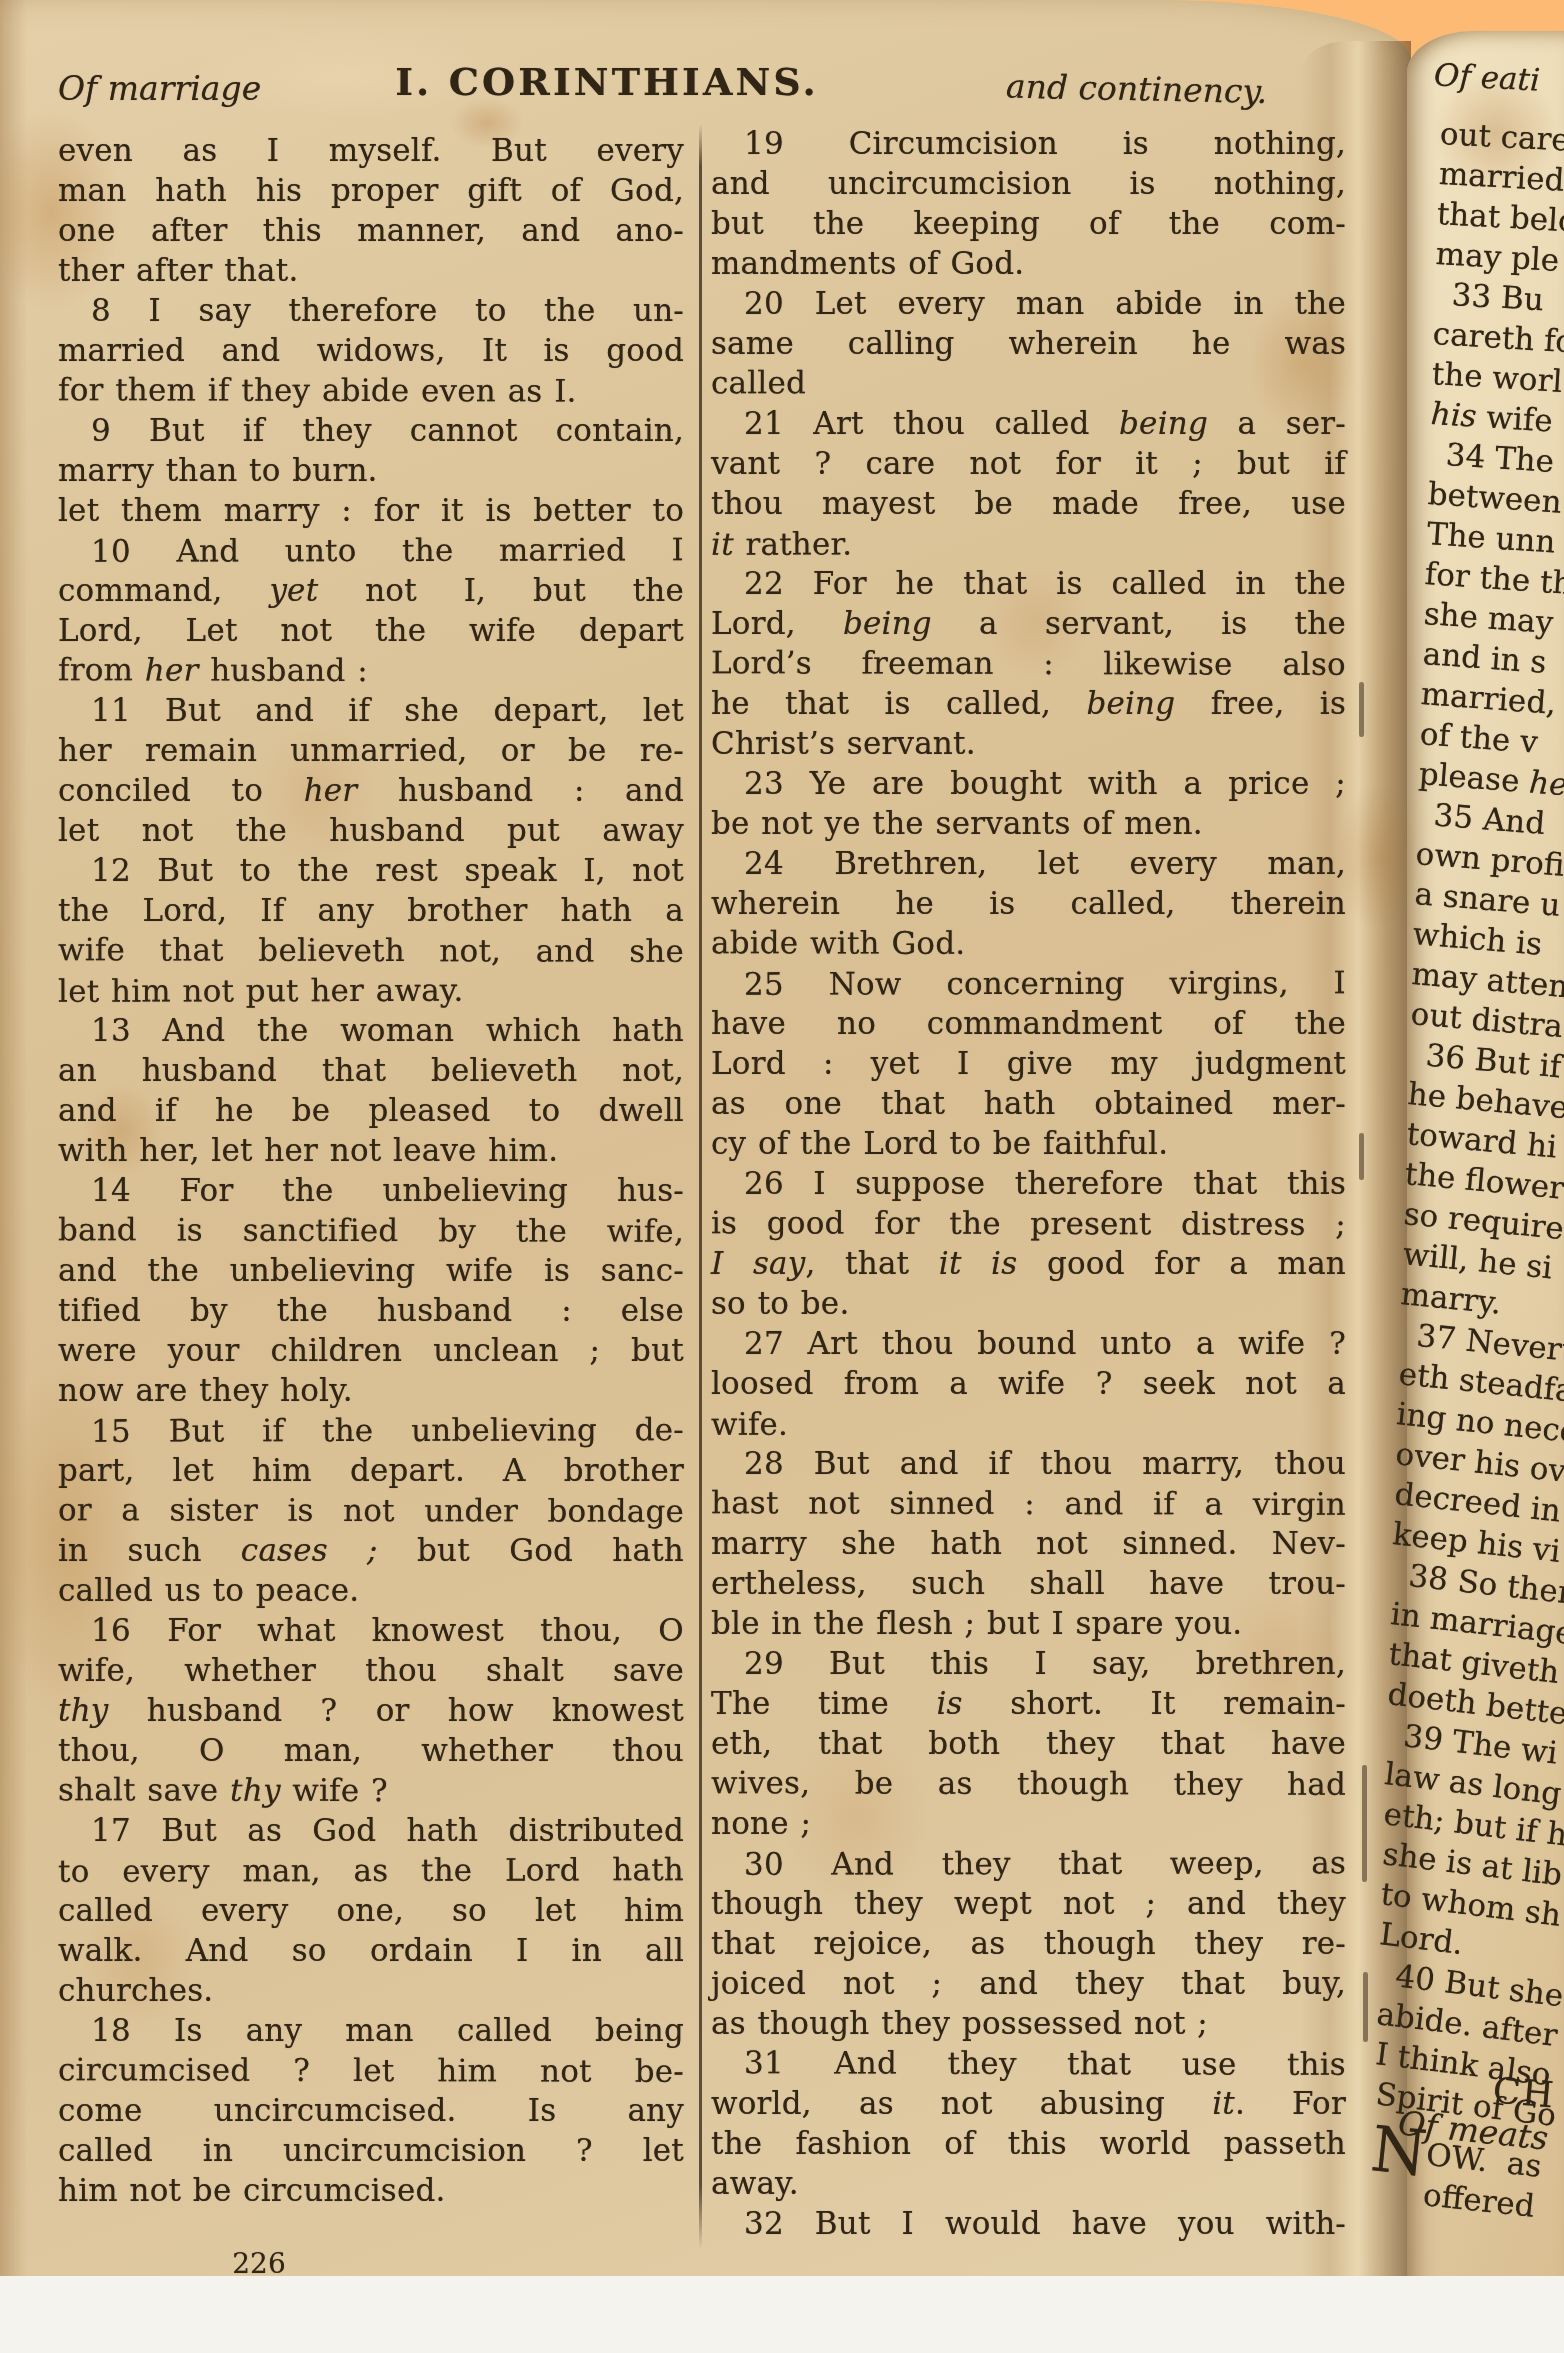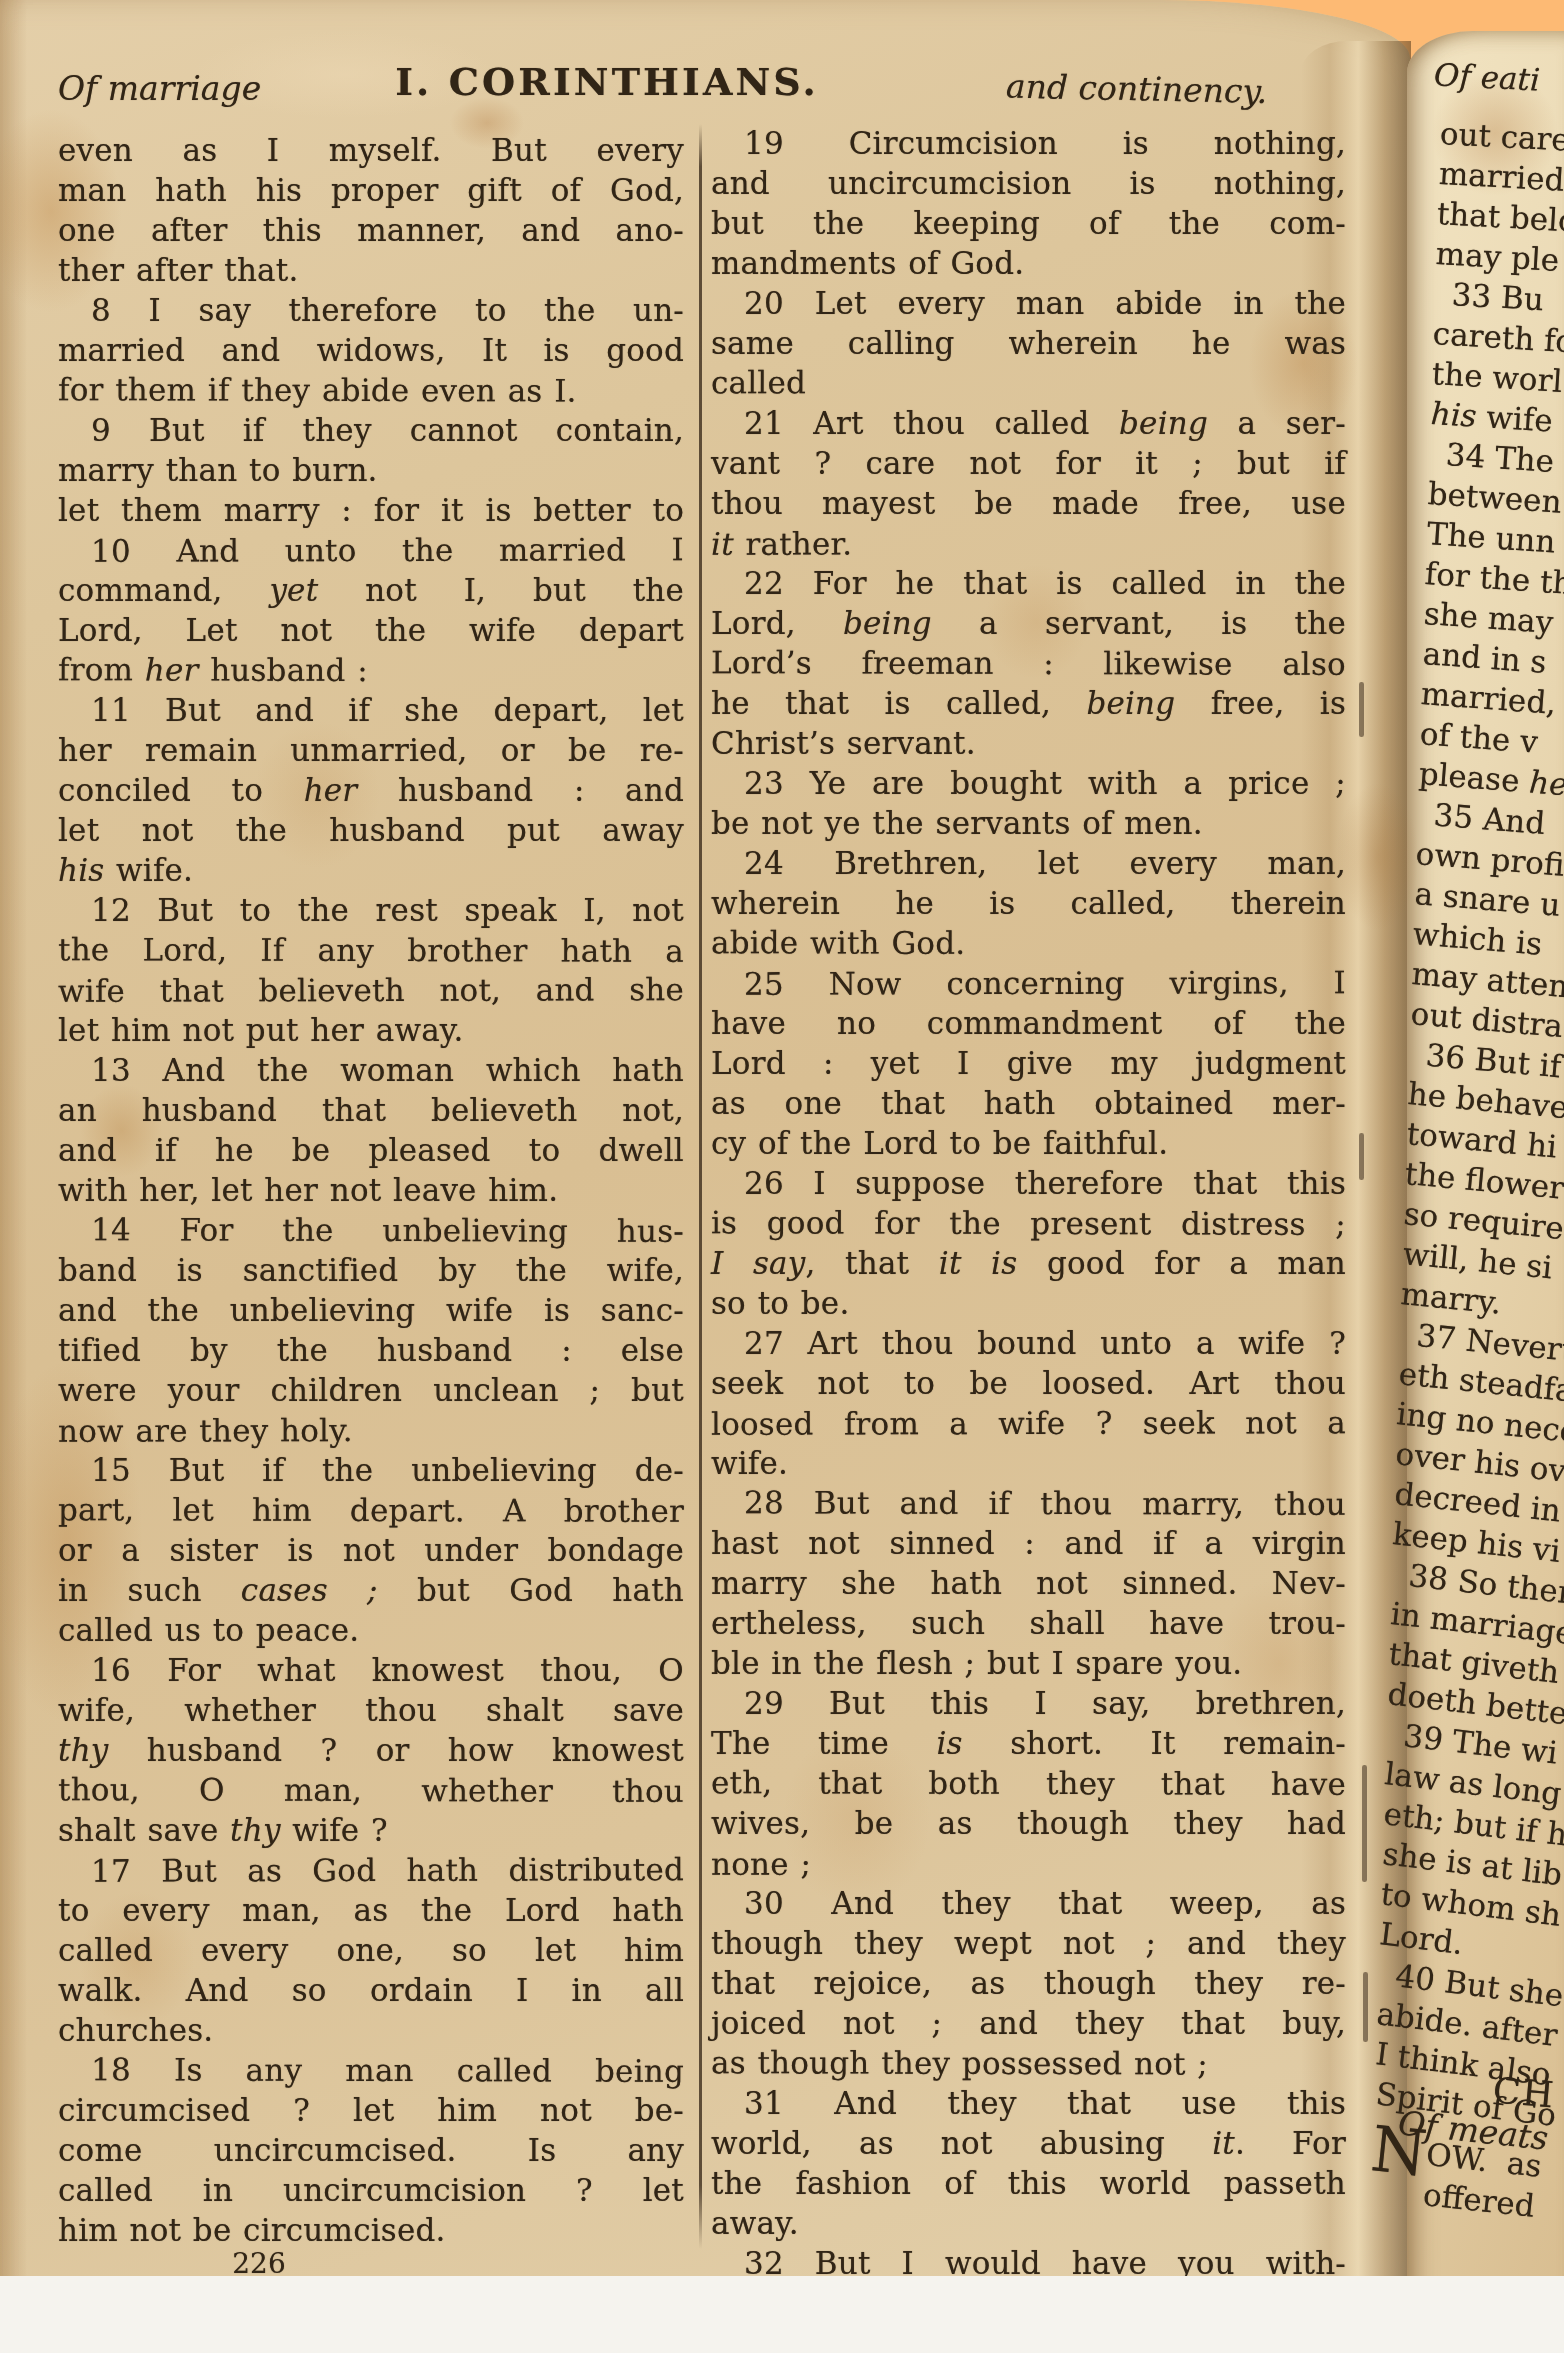--- a/index.html
+++ b/index.html
@@ -115,21 +115,20 @@
       <div class="line pe">marry than to burn.</div>
       <div class="line">let them marry : for it is better to</div>
       <div class="line vs">10 And unto the married I</div>
       <div class="line">command, <i>yet</i> not I, but the</div>
       <div class="line">Lord, Let not the wife depart</div>
       <div class="line pe">from <i>her</i> husband :</div>
       <div class="line vs">11 But and if she depart, let</div>
       <div class="line">her remain unmarried, or be re-</div>
       <div class="line">conciled to <i>her</i> husband : and</div>
       <div class="line">let not the husband put away</div>
-      <div class="line pe"><i>his</i> wife.</div>
       <div class="line vs">12 But to the rest speak I, not</div>
       <div class="line">the Lord, If any brother hath a</div>
       <div class="line">wife that believeth not, and she</div>
       <div class="line pe">let him not put her away.</div>
       <div class="line vs">13 And the woman which hath</div>
       <div class="line">an husband that believeth not,</div>
       <div class="line">and if he be pleased to dwell</div>
       <div class="line pe">with her, let her not leave him.</div>
       <div class="line vs">14 For the unbelieving hus-</div>
       <div class="line">band is sanctified by the wife,</div>
@@ -183,21 +182,20 @@
       <div class="line vs">25 Now concerning virgins, I</div>
       <div class="line">have no commandment of the</div>
       <div class="line">Lord : yet I give my judgment</div>
       <div class="line">as one that hath obtained mer-</div>
       <div class="line pe">cy of the Lord to be faithful.</div>
       <div class="line vs">26 I suppose therefore that this</div>
       <div class="line">is good for the present distress ;</div>
       <div class="line"><i>I say</i>, that <i>it is</i> good for a man</div>
       <div class="line pe">so to be.</div>
       <div class="line vs">27 Art thou bound unto a wife ?</div>
-      <div class="line">seek not to be loosed.  Art thou</div>
       <div class="line">loosed from a wife ? seek not a</div>
       <div class="line pe">wife.</div>
       <div class="line vs">28 But and if thou marry, thou</div>
       <div class="line">hast not sinned : and if a virgin</div>
       <div class="line">marry she hath not sinned. Nev-</div>
       <div class="line">ertheless, such shall have trou-</div>
       <div class="line pe">ble in the flesh ; but I spare you.</div>
       <div class="line vs">29 But this I say, brethren,</div>
       <div class="line">The time <i>is</i> short.  It remain-</div>
       <div class="line">eth, that both they that have</div>

